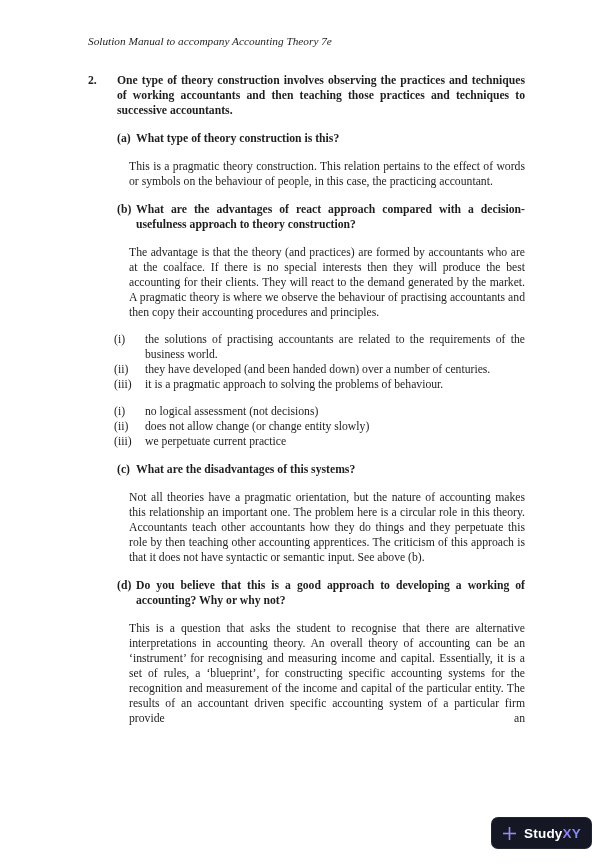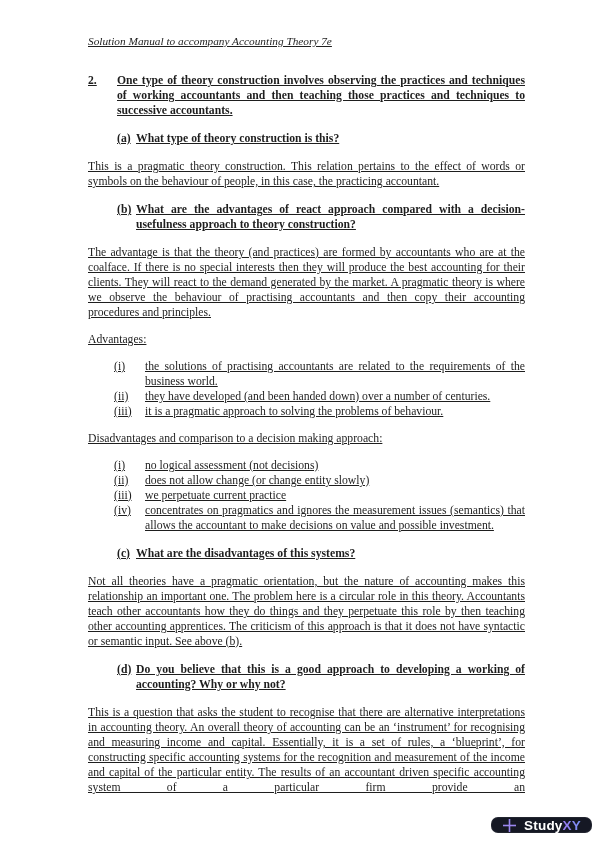--- a/index.html
+++ b/index.html
@@ -8,42 +8,41 @@
     width: 612px;
     height: 865px;
     box-sizing: border-box;
     background: #ffffff;
     font-family: "Liberation Serif", "DejaVu Serif", serif;
     color: #1e1e1e;
     font-size: 11.7px;
     line-height: 15px;
     padding: 34px 87px 0 88px;
     overflow: hidden;
-    text-decoration: underline;
   }
   .header-line { font-style: italic; font-size: 11.3px; }
   .question { display: flex; margin-top: 24px; font-weight: bold; }
   .q-num { flex: none; width: 29px; }
   .q-text { flex: 1; text-align: justify; }
   .subheading { display: flex; font-weight: bold; margin: 13px 0 0 29px; }
   .sub-marker { flex: none; width: 19px; }
   .sub-text { flex: 1; text-align: justify; }
-  .para { margin-top: 13px; text-align: justify; }
+  .para { margin-top: 13px; text-align: justify; margin-left: 41px; }
   .para.just-last { text-align-last: justify; }
   .inline-label { margin-top: 0; }
   .block-label { margin-top: 12px; }
   .rlist { margin: 12px 0 0 26px; }
   .ritem { display: flex; }
   .rmark { flex: none; width: 31px; }
   .rtext { flex: 1; text-align: justify; }
   .badge {
     position: absolute;
     top: 817px;
     right: 20px;
-    height: 16px;
+    height: 32px;
     display: flex;
     align-items: center;
     gap: 7px;
     padding: 0 11px;
     border-radius: 7px;
     background: #151824;
     box-shadow: 0 0 0 1px rgba(255,255,255,0.06) inset;
     font-family: "Liberation Sans", "DejaVu Sans", sans-serif;
   }
   .badge-plus { display: flex; align-items: center; }
@@ -74,55 +73,49 @@
     <span class="sub-marker">(a)</span>
     <span class="sub-text">What type of theory construction is this?</span>
   </div>
   <p class="para">This is a pragmatic theory construction. This relation pertains to the effect of words or symbols on the behaviour of people, in this case, the practicing accountant.</p>
 
   <div class="subheading">
     <span class="sub-marker">(b)</span>
     <span class="sub-text">What are the advantages of react approach compared with a decision-usefulness approach to theory construction?</span>
   </div>
   <p class="para">The advantage is that the theory (and practices) are formed by accountants who are at the coalface.  If there is no special interests then they will produce the best accounting for their clients.  They will react to the demand generated by the market.  A pragmatic theory is where we observe the behaviour of practising accountants and then copy their accounting procedures and principles.</p>
-  <div class="inline-label">Advantages:</div>
 
   <div class="rlist">
     <div class="ritem">
       <span class="rmark">(i)</span>
       <span class="rtext">the solutions of practising accountants are related to the requirements of the business world.</span>
     </div>
     <div class="ritem">
       <span class="rmark">(ii)</span>
       <span class="rtext">they have developed (and been handed down) over a number of centuries.</span>
     </div>
     <div class="ritem">
       <span class="rmark">(iii)</span>
       <span class="rtext">it is a pragmatic approach to solving the problems of behaviour.</span>
     </div>
   </div>
 
-  <div class="block-label">Disadvantages and comparison to a decision making approach:</div>
 
   <div class="rlist">
     <div class="ritem">
       <span class="rmark">(i)</span>
       <span class="rtext">no logical assessment  (not decisions)</span>
     </div>
     <div class="ritem">
       <span class="rmark">(ii)</span>
       <span class="rtext">does not allow change (or change entity slowly)</span>
     </div>
     <div class="ritem">
       <span class="rmark">(iii)</span>
       <span class="rtext">we perpetuate current practice</span>
-    </div>
-    <div class="ritem">
-      <span class="rmark">(iv)</span>
-      <span class="rtext">concentrates on pragmatics and ignores the measurement issues (semantics) that allows the accountant to make decisions on value and possible investment.</span>
     </div>
   </div>
 
   <div class="subheading">
     <span class="sub-marker">(c)</span>
     <span class="sub-text">What are the disadvantages of this systems?</span>
   </div>
   <p class="para">Not all theories have a pragmatic orientation, but the nature of accounting makes this relationship an important one.  The problem here is a circular role in this theory.  Accountants teach other accountants how they do things and they perpetuate this role by then teaching other accounting apprentices.  The criticism of this approach is that it does not have syntactic or semantic input.  See above (b).</p>
 
   <div class="subheading">

